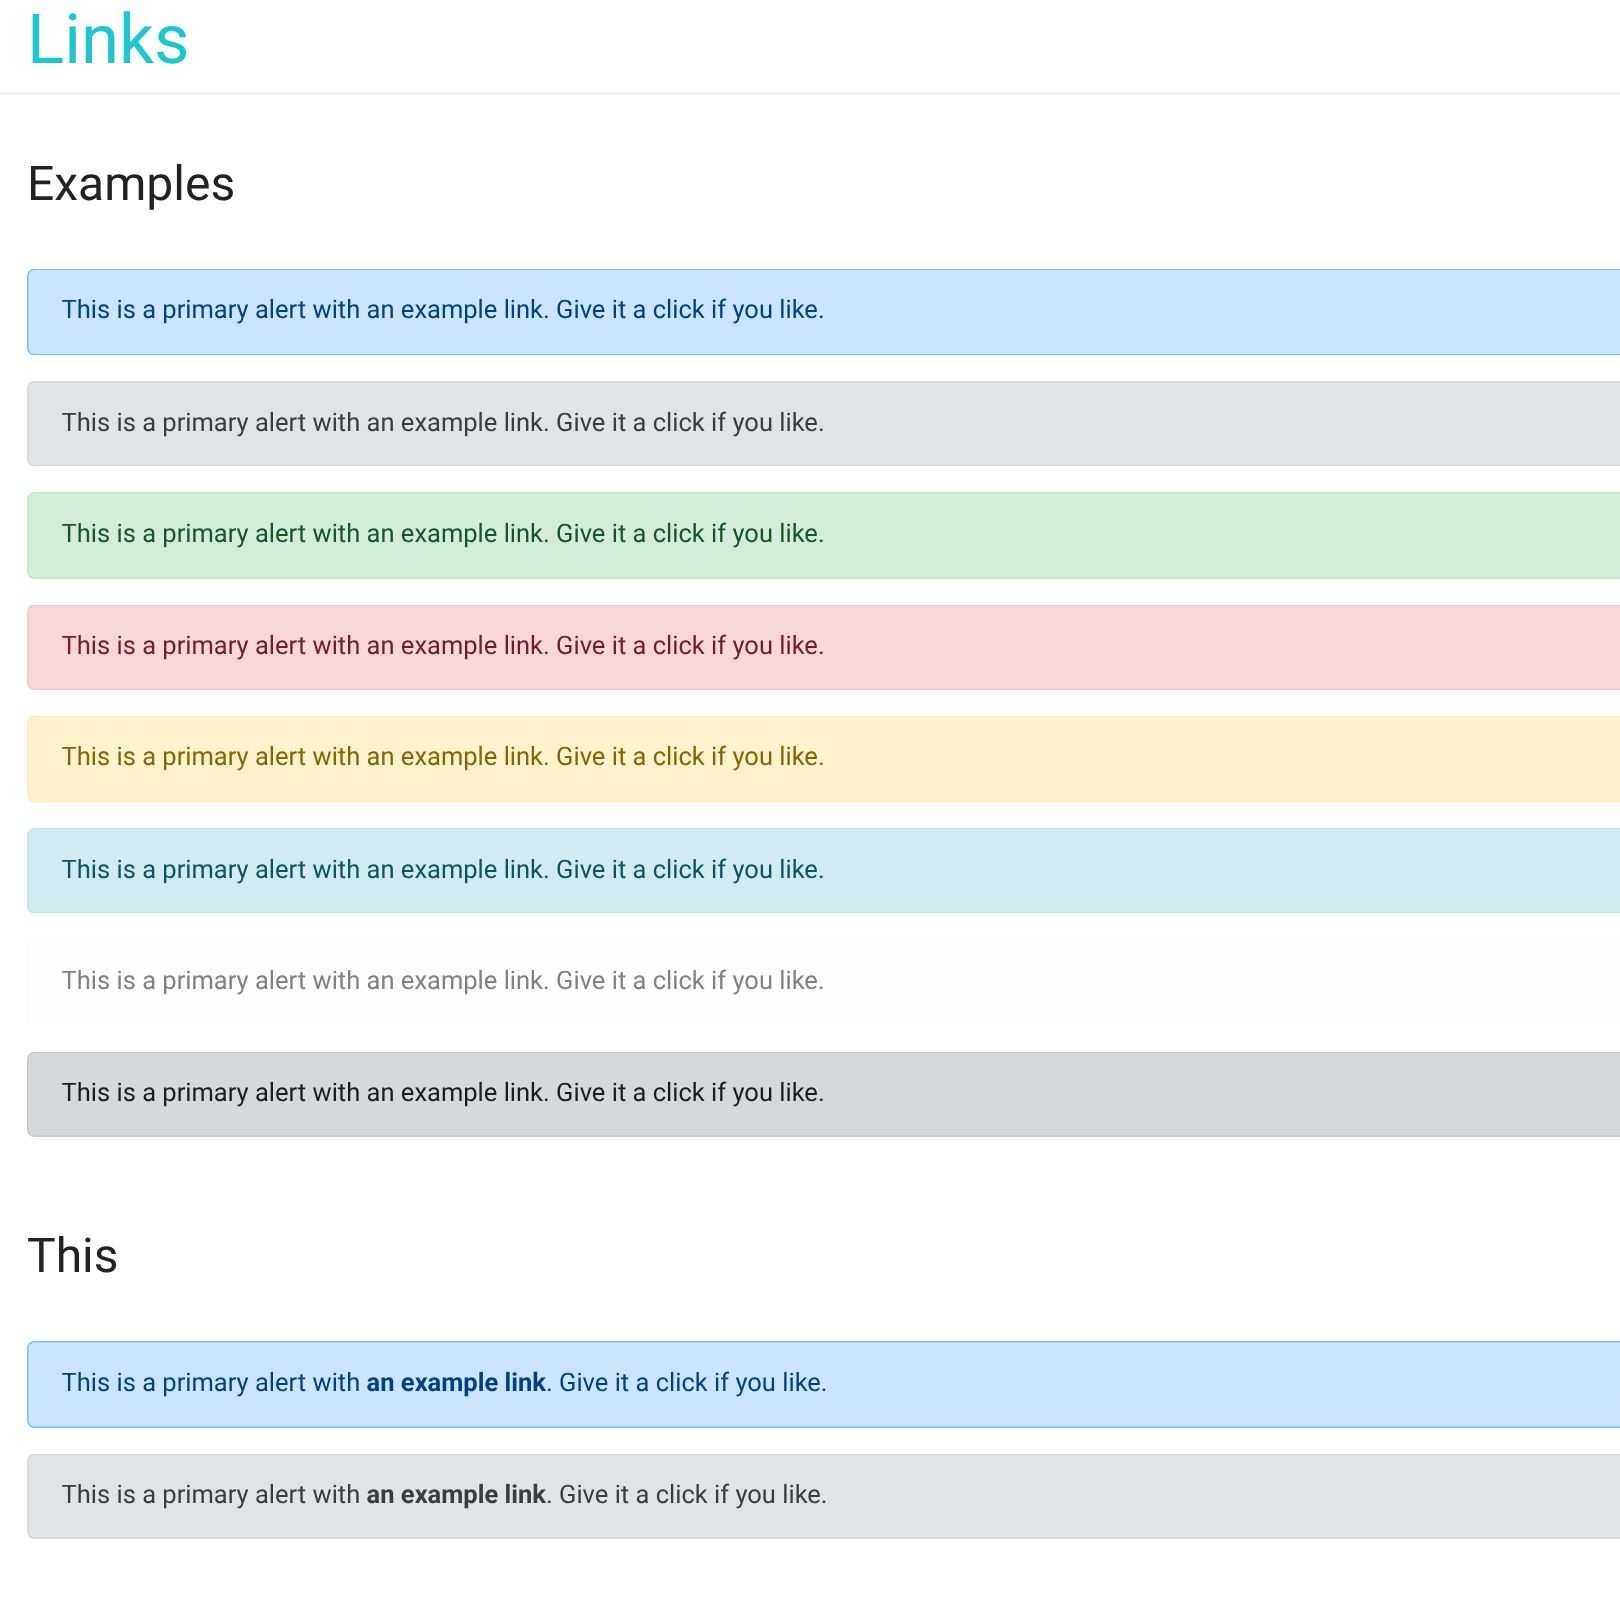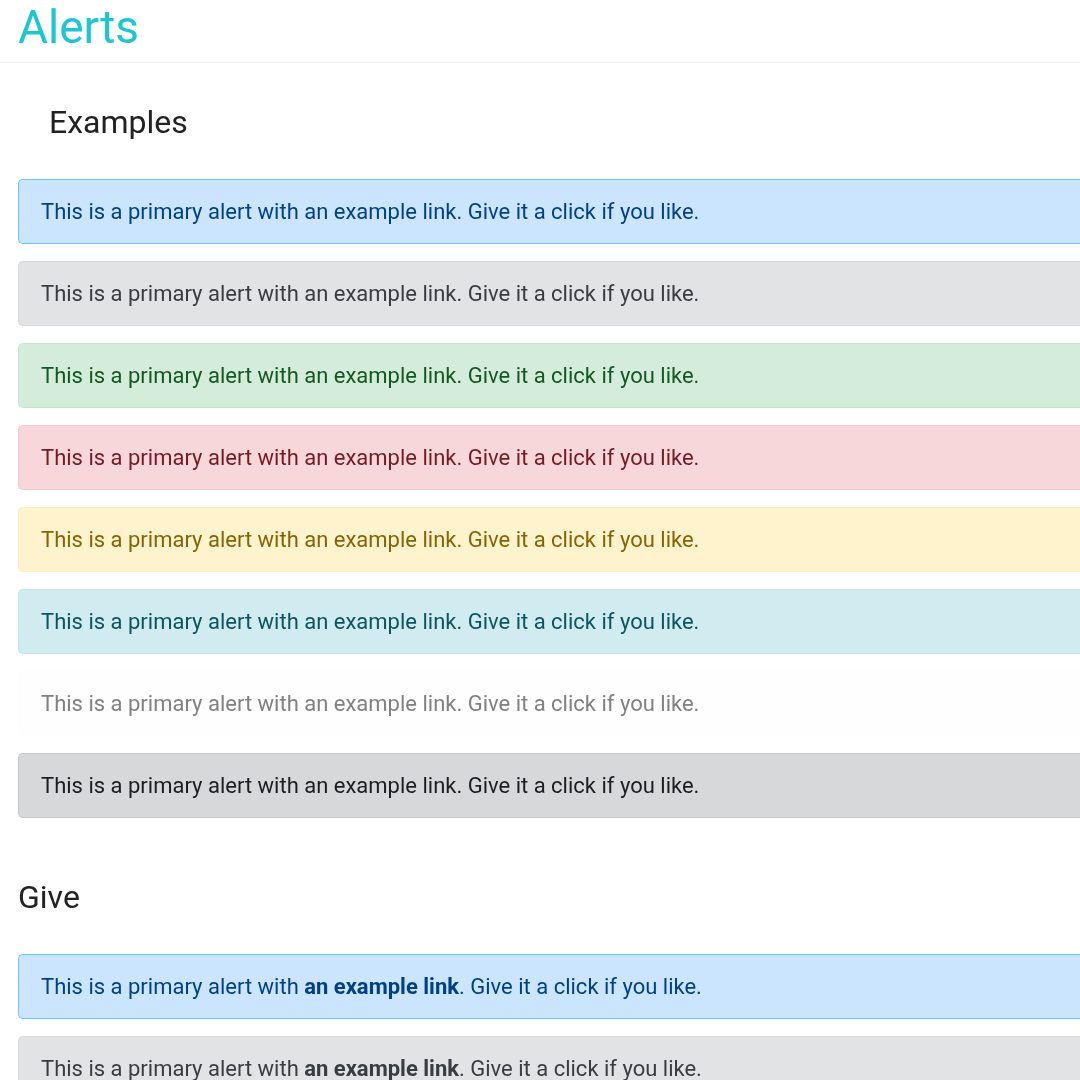--- a/index.html
+++ b/index.html
@@ -24,27 +24,26 @@
     .section-heading {
       font-size: 32px;
       font-weight: 400;
       color: #222;
       padding: 0 18px;
       margin-bottom: 38px;
       margin-top: 60px;
     }
     .section-heading:first-of-type {
       margin-top: 0;
-      margin-left: 31px;
     }
     .alert {
       margin: 0 0 17px 18px;
       padding: 15px 22px;
       border-radius: 5px 0 0 5px;
-      font-size: 22px;
+      font-size: 17px;
       line-height: 1.5;
       border: 1px solid transparent;
       border-right: none;
     }
     .alert-primary {
       background-color: #cce5ff;
       border-color: #6ac5ff;
       color: #004085;
     }
     .alert-secondary {
@@ -85,21 +84,21 @@
     .alert-link {
       font-weight: 700;
       text-decoration: none;
       color: inherit;
       margin-top: 13px;
     }
   </style>
 </head>
 <body>
 
-<h1 class="page-title">Alerts</h1>
+<h1 class="page-title">Links</h1>
 
 <h2 class="section-heading">Examples</h2>
 
 <div class="alert alert-primary">
   <span>This is a primary alert with an example link. Give it a click if you like.</span>
 </div>
 <div class="alert alert-secondary">
   <span>This is a primary alert with an example link. Give it a click if you like.</span>
 </div>
 <div class="alert alert-success">
@@ -114,20 +113,20 @@
 <div class="alert alert-info">
   <span>This is a primary alert with an example link. Give it a click if you like.</span>
 </div>
 <div class="alert alert-light">
   <span>This is a primary alert with an example link. Give it a click if you like.</span>
 </div>
 <div class="alert alert-dark">
   <span>This is a primary alert with an example link. Give it a click if you like.</span>
 </div>
 
-<h2 class="section-heading">Give</h2>
+<h2 class="section-heading">This</h2>
 
 <div class="alert alert-primary">
   <span>This is a primary alert with </span><a href="#" class="alert-link">an example link</a><span>. Give it a click if you like.</span>
 </div>
 <div class="alert alert-secondary">
   <span>This is a primary alert with </span><a href="#" class="alert-link">an example link</a><span>. Give it a click if you like.</span>
 </div>
 
 </body></html>

